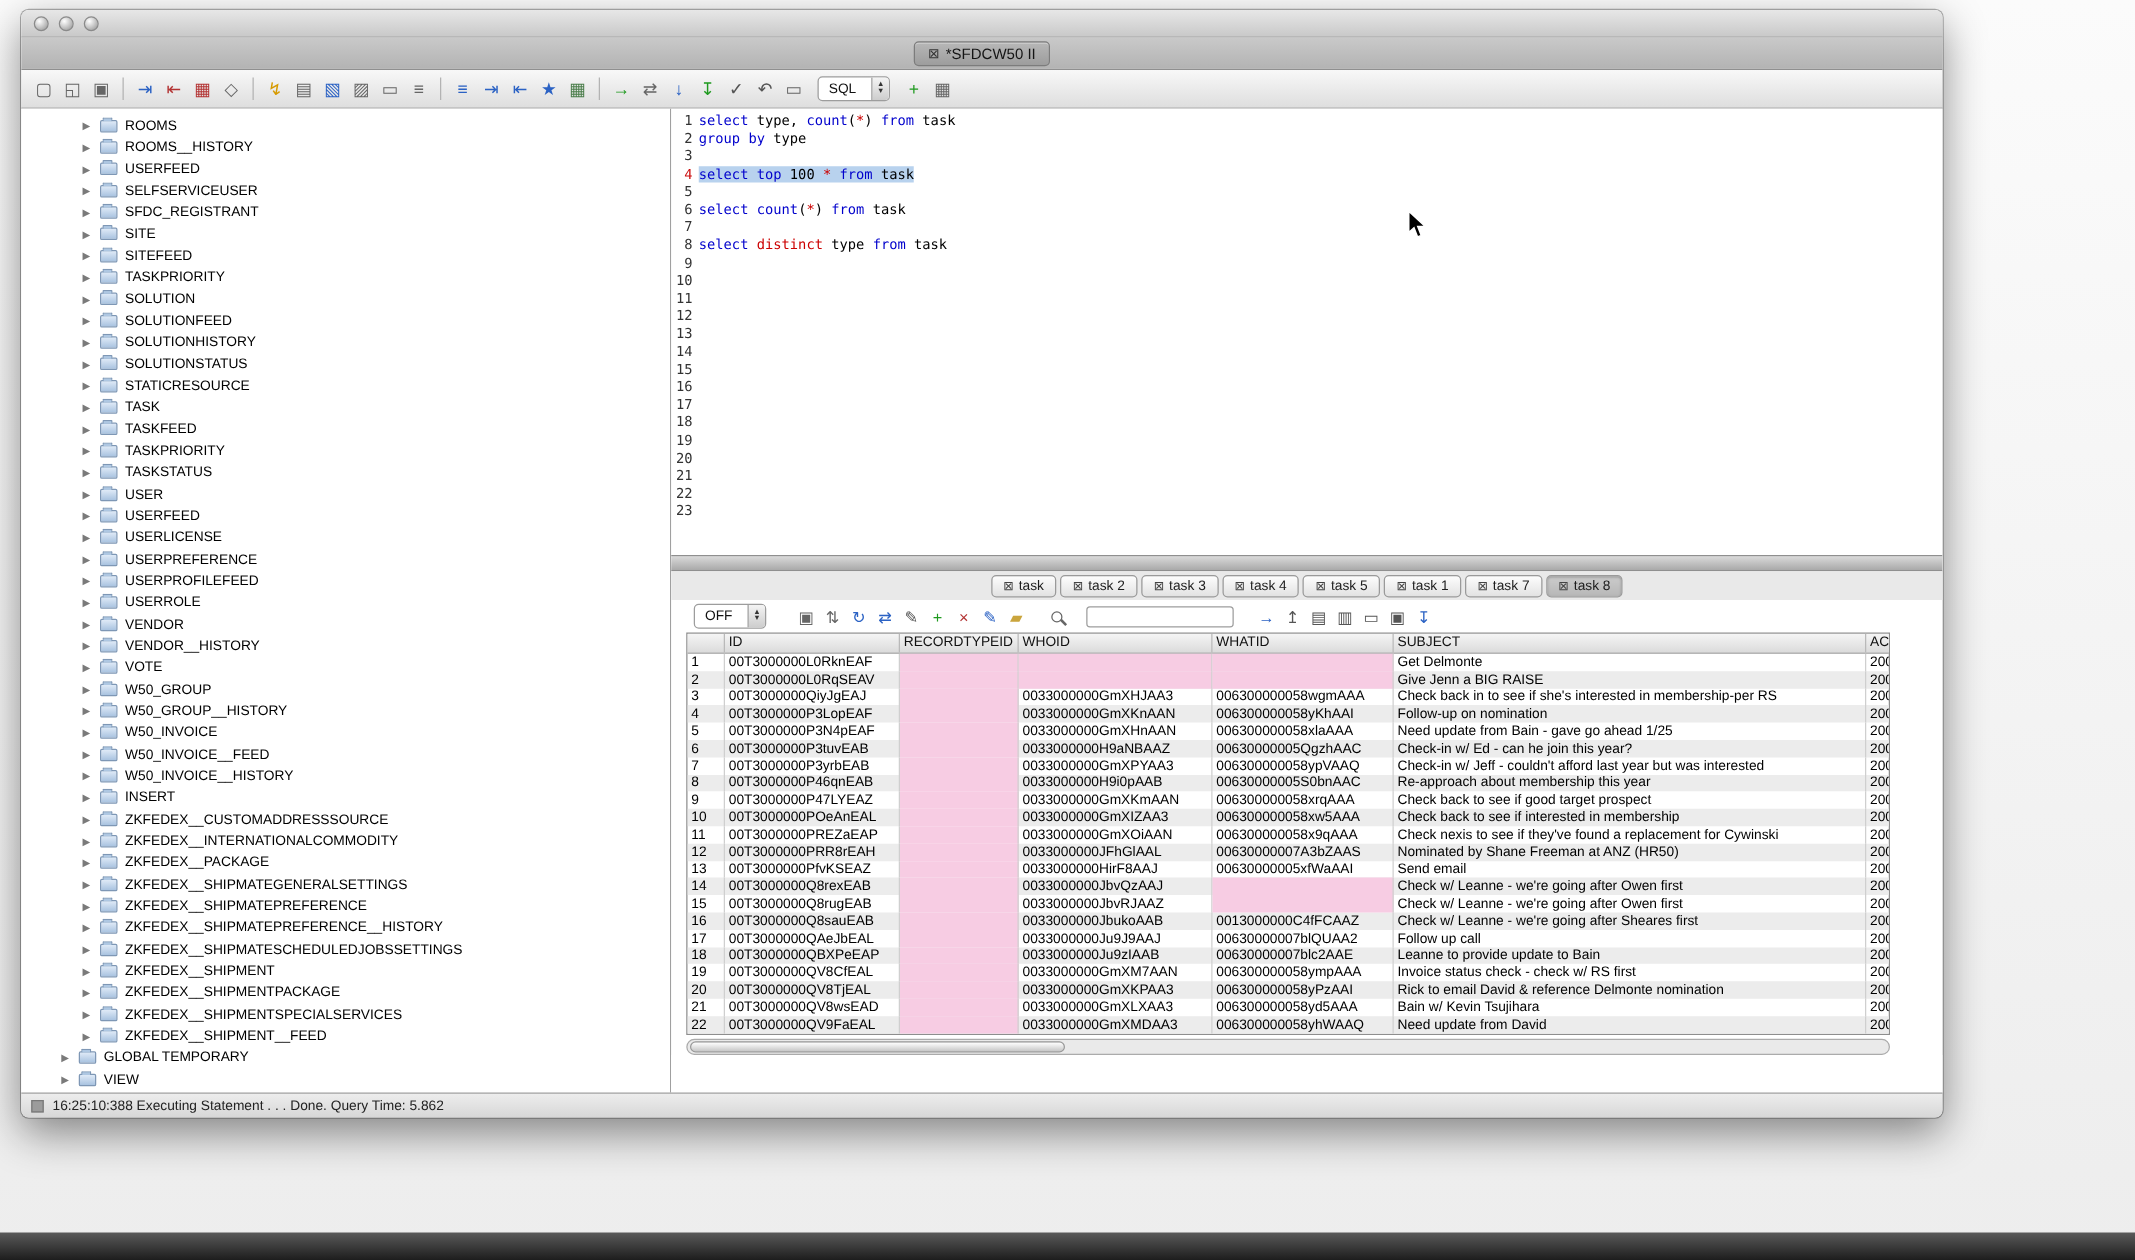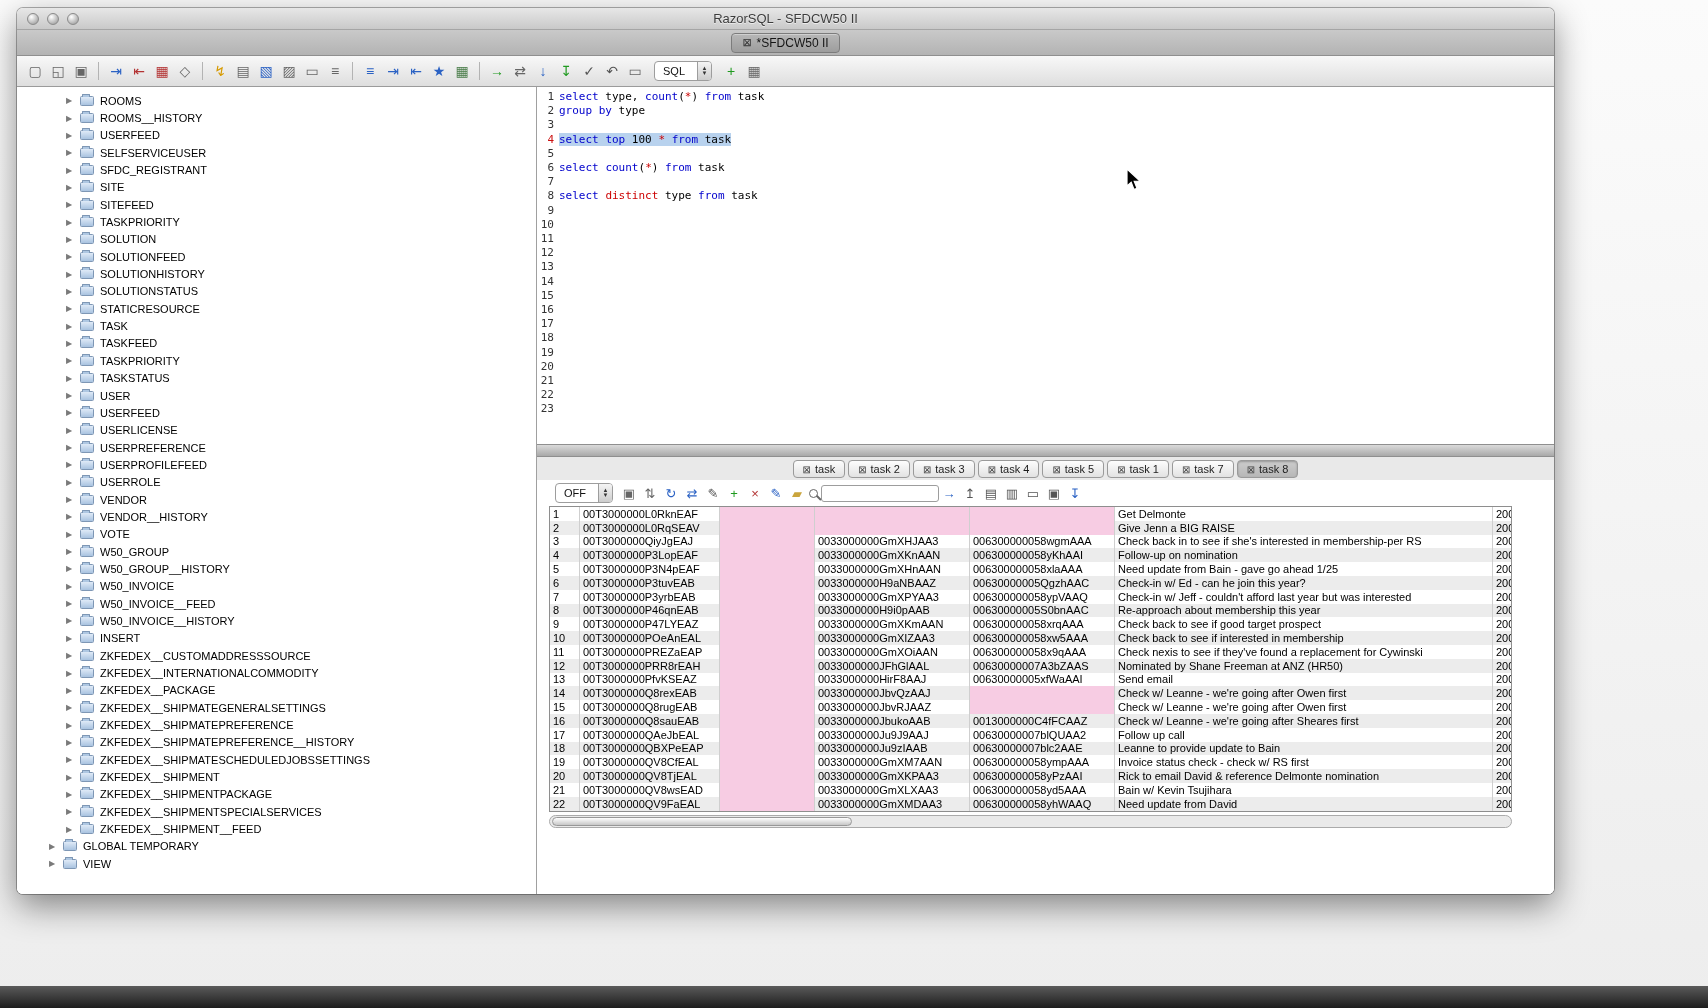--- a/index.html
+++ b/index.html
@@ -48,21 +48,21 @@
   .seltext{background:var(--sel)}
 
   .ed-status{height:16px;flex:none;display:flex;align-items:center;justify-content:center;font-size:10px;color:#222;background:linear-gradient(#f0f0f0,#e0e0e0);border-top:1px solid #b7b7b7;white-space:pre}
   .splitter{height:13px;flex:none;background:linear-gradient(#dadada,#a9a9a9);border-top:1px solid #8f8f8f;border-bottom:1px solid #8f8f8f}
 
   .rtabs{height:23px;flex:none;display:flex;justify-content:center;align-items:flex-end;gap:3px;background:#e9e9e9;padding-bottom:2px}
   .rtab{display:flex;align-items:center;gap:4px;height:18px;padding:0 9px;font-size:11px;color:#1d1d1d;background:linear-gradient(#fdfdfd,#e2e2e2);border:1px solid #9a9a9a;border-radius:4px}
   .rtab .x{font-size:10px;color:#444}
   .rtab.active{background:linear-gradient(#cccccc,#b7b7b7);box-shadow:inset 0 1px 2px rgba(0,0,0,.25)}
 
-  .rtoolbar{height:26px;flex:none;display:flex;align-items:center;gap:1px;padding-left:12px;font-size:13px}
+  .rtoolbar{height:26px;flex:none;display:flex;align-items:center;gap:17px;padding-left:12px;font-size:13px}
   .rt-icon{width:18px;height:18px;display:inline-flex;align-items:center;justify-content:center;font-size:13px}
   .mag{width:9px;height:9px;border:1.5px solid #666;border-radius:50%;position:relative;margin:0 2px}
   .mag:after{content:"";position:absolute;width:6px;height:1.5px;background:#666;transform:rotate(45deg);right:-5px;bottom:-2px}
   .search-input{width:118px;height:17px;border:1px solid #9d9d9d;border-radius:3px;font-size:11px;padding:0 4px;font-family:"Liberation Sans",sans-serif}
 
   .grid-wrap{margin-left:12px;width:963px;flex:none;border:1px solid #8e8e8e;overflow:hidden;background:#fff}
   .ghead{display:flex;width:1003px;height:16px;background:linear-gradient(#f5f5f5,#dbdbdb);border-bottom:1px solid #9e9e9e;font-size:11px;color:#111}
   .hc{padding:1px 3px;border-right:1px solid #b9b9b9;overflow:hidden;white-space:nowrap}
   .gbody{width:1003px}
   .grow{display:flex;height:13.8px;font-size:11px}
@@ -91,21 +91,20 @@
 
 <div class="desktop">
   <div class="window">
 
     <div class="titlebar">
       <div class="lights">
         <span class="light"></span>
         <span class="light"></span>
         <span class="light"></span>
       </div>
-      <div class="wtitle">RazorSQL - SFDCW50 II</div>
     </div>
 
     <div class="tabbar">
       <div class="doc-tab">
         <span class="x">⊠</span>
         <span>*SFDCW50 II</span>
       </div>
     </div>
 
     <div class="toolbar">
@@ -472,20 +471,29 @@
               <span class="rt-icon" style="color:#555">↥</span>
               <span class="rt-icon" style="color:#555">▤</span>
               <span class="rt-icon" style="color:#555">▥</span>
               <span class="rt-icon" style="color:#555">▭</span>
               <span class="rt-icon" style="color:#555">▣</span>
               <span class="rt-icon" style="color:#2b62c4">↧</span>
             </span>
         </div>
 
         <div class="grid-wrap">
+          <div class="ghead">
+              <div class="hc c-n"></div>
+              <div class="hc c-id">ID</div>
+              <div class="hc c-rtid">RECORDTYPEID</div>
+              <div class="hc c-whoid">WHOID</div>
+              <div class="hc c-whatid">WHATID</div>
+              <div class="hc c-subj">SUBJECT</div>
+              <div class="hc c-ac">AC</div>
+            </div>
           <div class="gbody">
               <div class="grow">
                 <div class="cell c-n">1</div>
                 <div class="cell c-id">00T3000000L0RknEAF</div>
                 <div class="cell c-rtid pink"></div>
                 <div class="cell c-whoid pink"></div>
                 <div class="cell c-whatid pink"></div>
                 <div class="cell c-subj">Get Delmonte</div>
                 <div class="cell c-ac">200</div>
               </div>
@@ -682,20 +690,24 @@
         </div>
 
         <div class="hscroll">
           <div class="hthumb"></div>
         </div>
 
         <div class="rfiller"></div>
       </div>
     </div>
 
+    <div class="statusbar">
+      <span class="sb-ind"></span>
+      <span>16:25:10:388 Executing Statement . . . Done. Query Time: 5.862</span>
+    </div>
 
   </div>
 
   <div class="bottom-band"></div>
 
   <svg class="cursor" width="18" height="24" viewBox="0 0 18 24">
     <path d="M1,1 L1,18 L5.2,14.2 L8,21.5 L11,20.3 L8.2,13.2 L14,13 Z" fill="#000" stroke="#fff" stroke-width="1.2"></path>
   </svg>
 </div>
 

